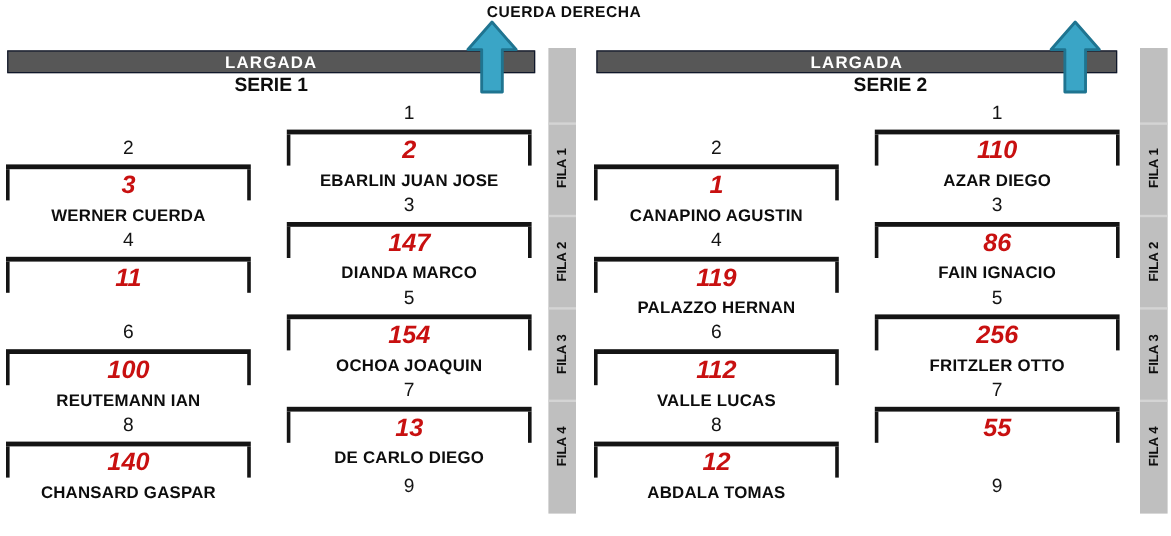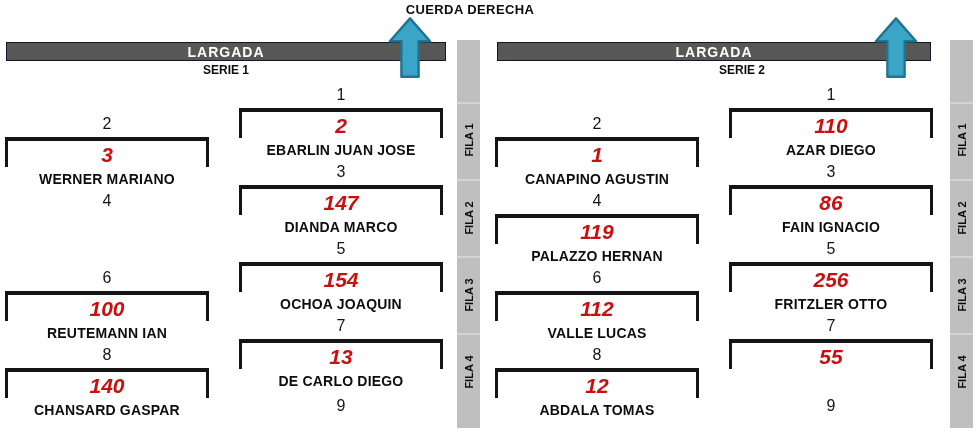--- a/index.html
+++ b/index.html
@@ -13,21 +13,21 @@
   }
   .bar{
     position:absolute;top:42px;height:19px;background:#575757;border:1px solid #0f172a;
     color:#fff;font-weight:bold;font-size:14px;letter-spacing:1px;text-align:center;line-height:19px;
     box-sizing:border-box;
   }
   .bar-s1{left:6px;width:440px;}
   .bar-s2{left:497px;width:434px;}
   .serie-title{
     position:absolute;top:63px;height:20px;text-align:center;
-    font-size:12px;font-weight:bold;color:#0d0d0d;
+    font-size:16px;font-weight:bold;color:#0d0d0d;
   }
   .serie-title.s1{left:6px;width:440px;}
   .serie-title.s2{left:525px;width:434px;}
   .arrow{position:absolute;width:44px;height:64px;z-index:5;}
   .arrow.a1{left:388px;top:16px;}
   .arrow.a2{left:874px;top:16px;}
   .fila-bar{
     position:absolute;top:40px;width:23px;height:388px;background:#bfbfbf;z-index:1;
   }
   .fila-bar.left{left:457px;}
@@ -154,24 +154,27 @@
   </div>
   <div class="slot s1-odd r-odd-5">
     <div class="pos">9</div>
   </div>
 
   <div class="slot s1-even r-even-1">
     <div class="pos">2</div>
     <div class="bracket">
         <div class="num">3</div>
       </div>
-    <div class="name">WERNER MARIANO</div>
+    <div class="name">WERNER CUERDA</div>
   </div>
   <div class="slot s1-even r-even-2">
     <div class="pos">4</div>
+    <div class="bracket">
+        <div class="num">11</div>
+      </div>
   </div>
   <div class="slot s1-even r-even-3">
     <div class="pos">6</div>
     <div class="bracket">
         <div class="num">100</div>
       </div>
     <div class="name">REUTEMANN IAN</div>
   </div>
   <div class="slot s1-even r-even-4">
     <div class="pos">8</div>

